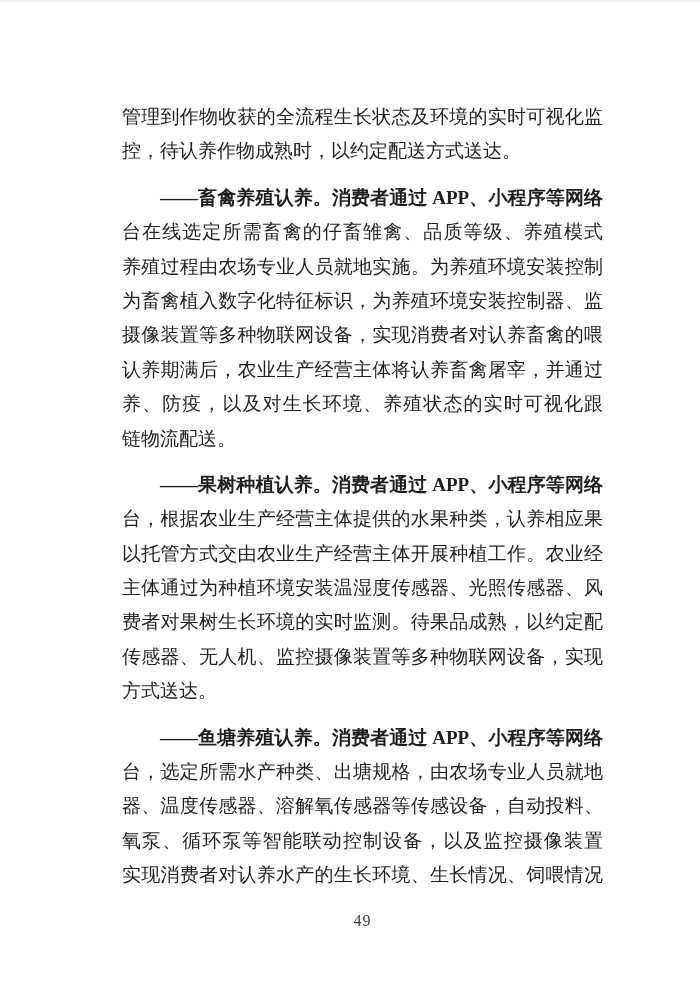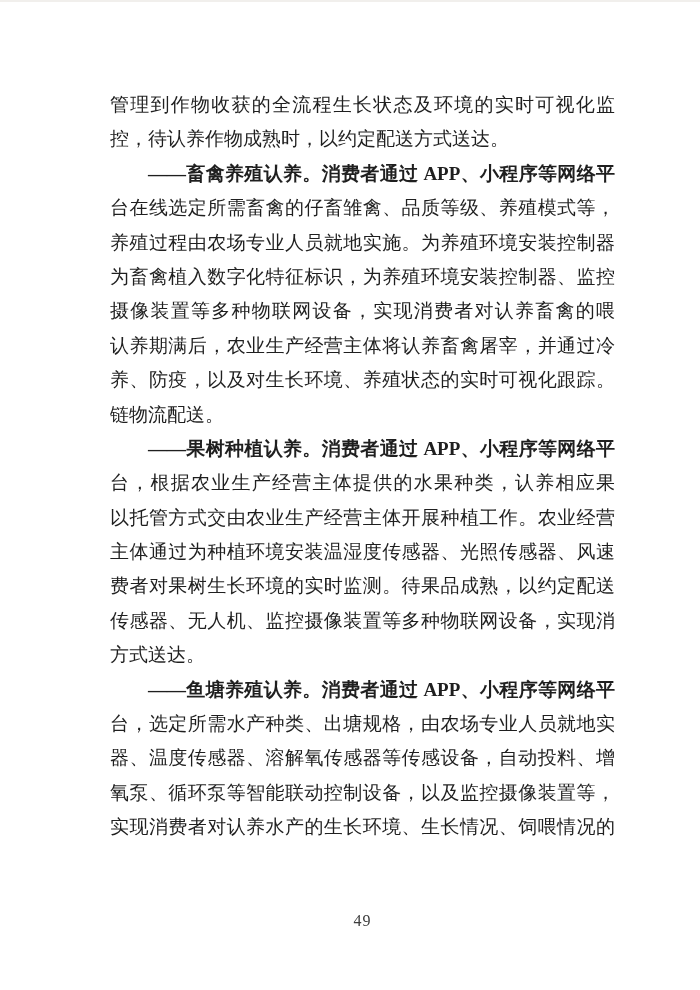--- a/index.html
+++ b/index.html
@@ -18,21 +18,21 @@
     color: #1f1f1f;
     overflow: hidden;
   }
   .text-block {
     position: absolute;
     left: 110px;
     top: 86px;
     width: 505px;
   }
   .para {
-    margin: 0;
+    margin: 12px;
     padding: 0;
   }
   .line {
     font-size: 19px;
     height: 34.4px;
     line-height: 34.4px;
     overflow: hidden;
     text-align: justify;
     text-align-last: justify;
     white-space: normal;

